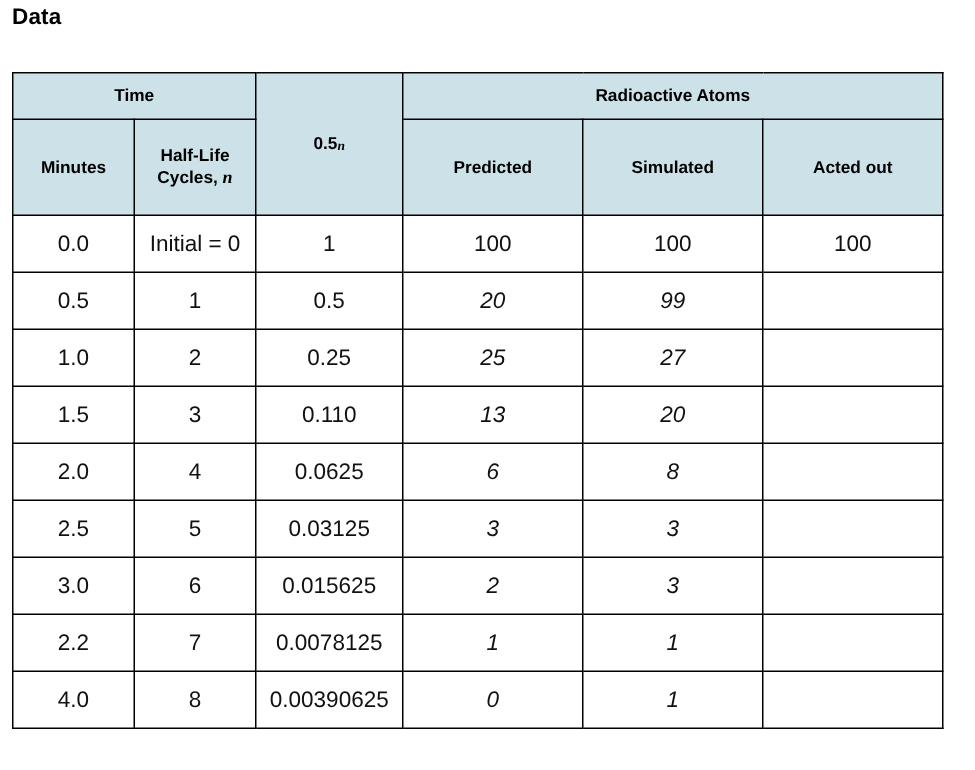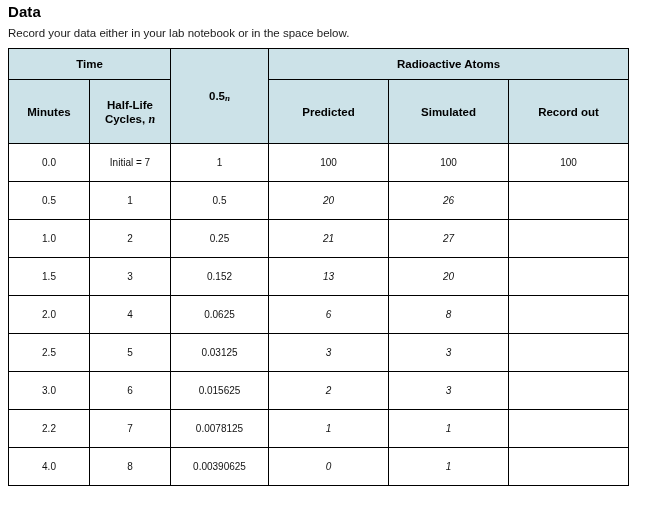--- a/index.html
+++ b/index.html
@@ -102,84 +102,83 @@
   .var-n {
     font-style: italic;
     font-family: "Liberation Serif", serif;
     font-weight: bold;
     font-size: 12px;
   }
 
   table.data-table tbody td {
     background: #ffffff;
     height: 37px;
-    font-size: 10px;
+    font-size: 15px;
     color: #111;
   }
 
   td.italic-val {
     font-style: italic;
   }
 
   td.empty-cell { }
 </style>
 </head>
 <body>
 
 <div class="page">
 
   <div id="page-title">Data</div>
 
-  <div id="page-subtitle">Record your data either in your lab notebook or in the space below.</div>
 
   <div id="data-table-wrap">
     <table class="data-table">
       <thead>
         <tr class="h-row1">
           <th class="span-time" colspan="2">Time</th>
           <th class="th-power" rowspan="2"><span>0.5</span><sup class="pow-n">n</sup></th>
           <th class="span-atoms" colspan="3">Radioactive Atoms</th>
         </tr>
         <tr class="h-row2">
           <th class="th-time">Minutes</th>
           <th class="th-half"><span>Half-Life</span><br><span>Cycles,</span> <span class="var-n">n</span></th>
           <th class="th-pred">Predicted</th>
           <th class="th-sim">Simulated</th>
-          <th class="th-acted">Record out</th>
+          <th class="th-acted">Acted out</th>
         </tr>
       </thead>
       <tbody id="table-body">
           <tr>
             <td>0.0</td>
-            <td>Initial = 7</td>
+            <td>Initial = 0</td>
             <td>1</td>
             <td>100</td>
             <td>100</td>
             <td>100</td>
           </tr>
           <tr>
             <td>0.5</td>
             <td>1</td>
             <td>0.5</td>
             <td class="italic-val">20</td>
-            <td class="italic-val">26</td>
+            <td class="italic-val">99</td>
             <td class="empty-cell"></td>
           </tr>
           <tr>
             <td>1.0</td>
             <td>2</td>
             <td>0.25</td>
-            <td class="italic-val">21</td>
+            <td class="italic-val">25</td>
             <td class="italic-val">27</td>
             <td class="empty-cell"></td>
           </tr>
           <tr>
             <td>1.5</td>
             <td>3</td>
-            <td>0.152</td>
+            <td>0.110</td>
             <td class="italic-val">13</td>
             <td class="italic-val">20</td>
             <td class="empty-cell"></td>
           </tr>
           <tr>
             <td>2.0</td>
             <td>4</td>
             <td>0.0625</td>
             <td class="italic-val">6</td>
             <td class="italic-val">8</td>

